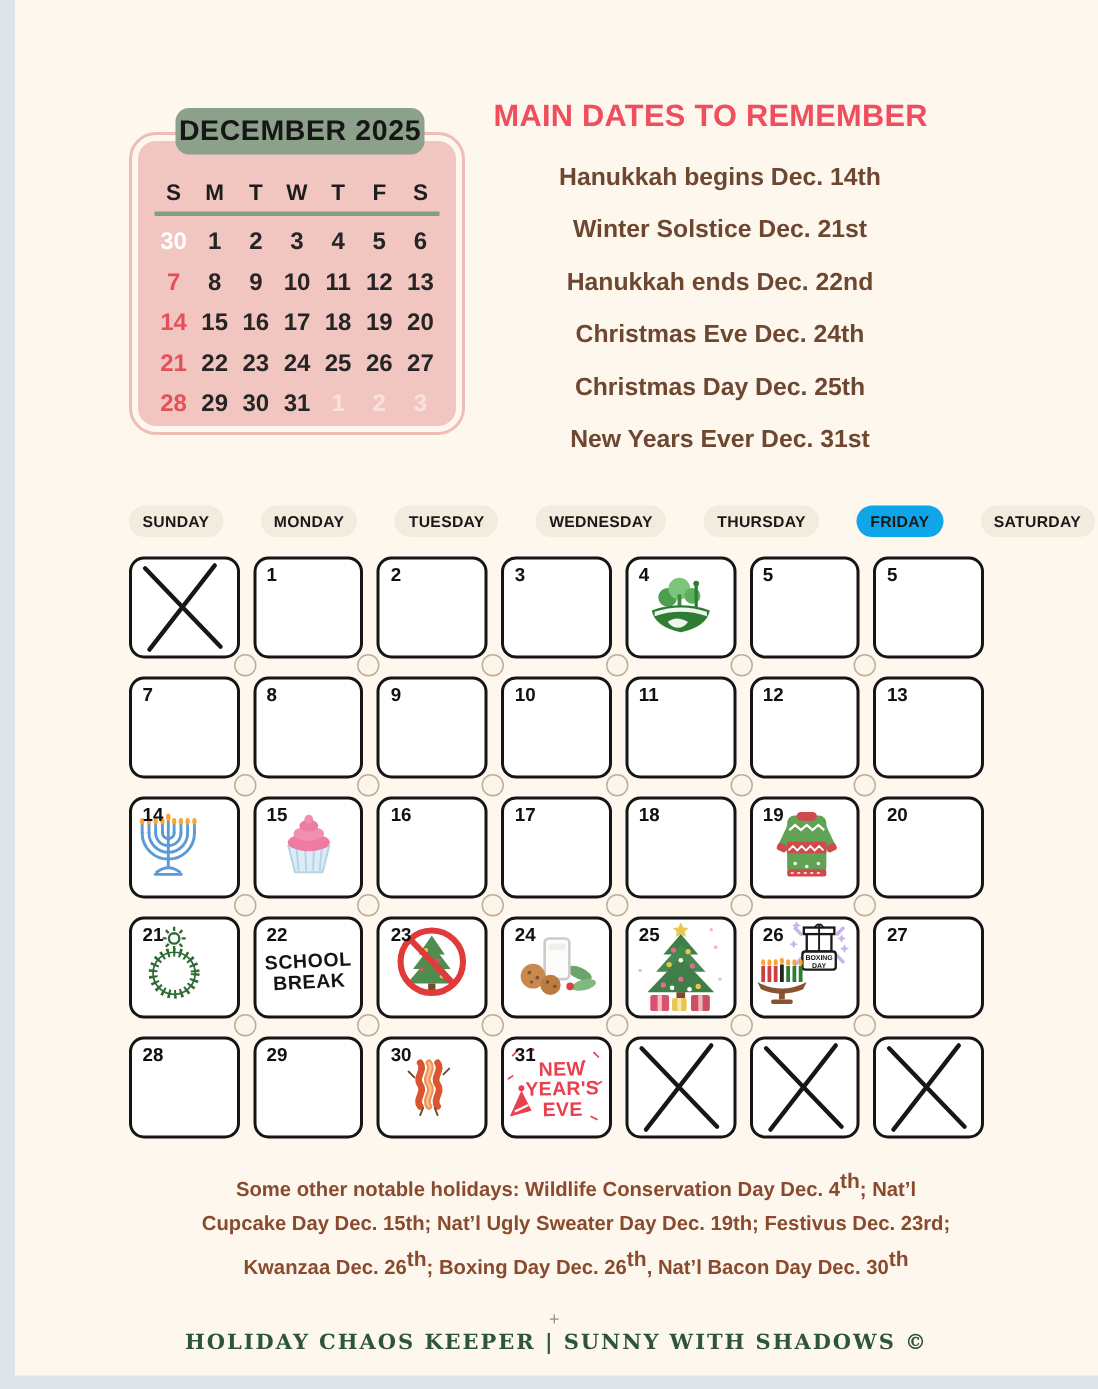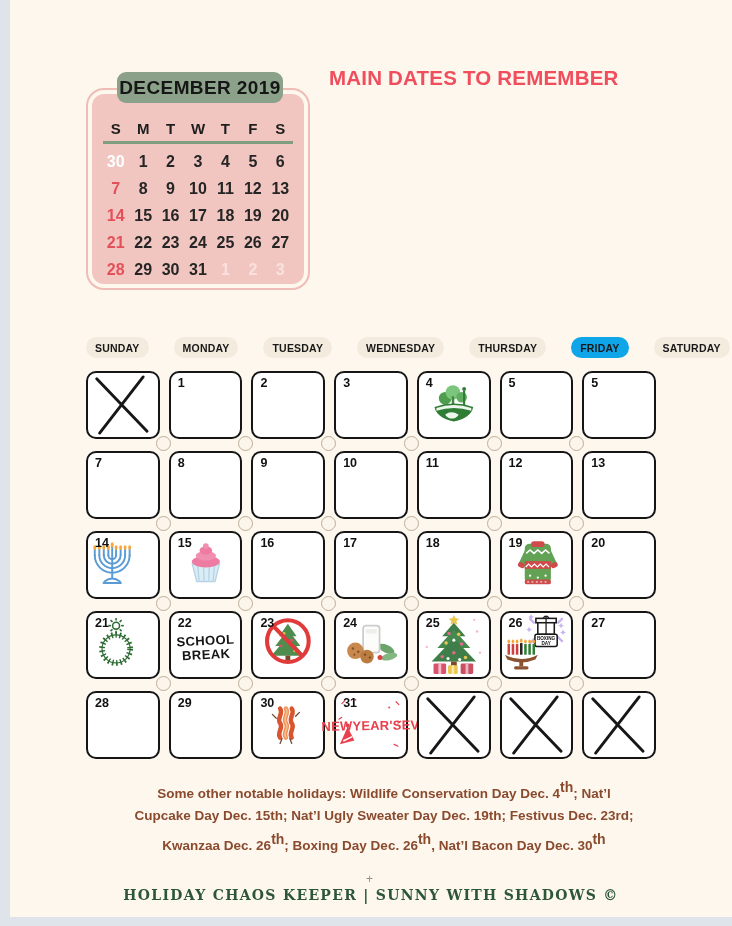--- a/index.html
+++ b/index.html
@@ -41,40 +41,40 @@
     grid-template-columns:repeat(7,1fr);grid-template-rows:repeat(5,68px);column-gap:9px;row-gap:12px;}
   .cell{position:relative;background:#ffffff;border:2.5px solid #151515;border-radius:10px;box-sizing:border-box;}
   .cell .num{position:absolute;top:3px;left:7px;font-size:12.5px;font-weight:700;color:#111;z-index:2;}
   .icon-svg{position:absolute;left:0;top:0;width:100%;height:100%;}
   .dot{position:absolute;right:-13px;bottom:-14px;width:15px;height:15px;border-radius:50%;
     background:#fbf5eb;border:1.5px solid #bfae97;z-index:3;box-sizing:border-box;}
   .school-text{position:absolute;inset:6px 0 0 0;display:flex;flex-direction:column;align-items:center;
     justify-content:center;font-weight:700;color:#151515;font-size:13px;line-height:1.08;
     transform:rotate(-3deg);letter-spacing:.4px;}
   .nye-wrap{position:absolute;inset:0;}
-  .nye-text{position:absolute;left:10px;right:2px;top:4px;bottom:2px;display:flex;flex-direction:row;
+  .nye-text{position:absolute;left:10px;right:2px;top:4px;bottom:2px;display:flex;flex-direction:column;
     align-items:center;justify-content:center;font-weight:700;color:#e8404d;font-size:13px;
     line-height:1.05;transform:rotate(-1deg);letter-spacing:.2px;}
 
   
   .notes{position:absolute;left:98px;top:776px;width:552px;text-align:center;color:#8a4a2e;
     font-weight:700;font-size:13.5px;line-height:22.5px;}
   .notes sup{font-size:14px;}
   .footer{position:absolute;left:0;top:887px;width:722px;text-align:center;
     font-family:"DejaVu Serif","Liberation Serif",serif;font-weight:700;font-size:14px;
     letter-spacing:1.3px;color:#2d5638;}
   .crop{position:absolute;left:356px;top:872px;color:#909090;font-size:12px;}
 </style>
 </head>
 <body>
 
 <div class="page">
 
   <div class="mini-cal">
-    <div class="mini-head">DECEMBER 2019</div>
+    <div class="mini-head">DECEMBER 2025</div>
     <div class="mini-card">
       <div class="mini-inner">
         <div class="mini-letters" id="miniLetters">
             <span>S</span>
             <span>M</span>
             <span>T</span>
             <span>W</span>
             <span>T</span>
             <span>F</span>
             <span>S</span>
@@ -116,20 +116,28 @@
             <span class="next">1</span>
             <span class="next">2</span>
             <span class="next">3</span>
           </div>
       </div>
     </div>
   </div>
 
   <div class="dates">
     <div class="dates-title">MAIN DATES TO REMEMBER</div>
+    <div class="dates-list" id="datesList">
+        <div class="dates-item">Hanukkah begins Dec. 14th</div>
+        <div class="dates-item">Winter Solstice Dec. 21st</div>
+        <div class="dates-item">Hanukkah ends Dec. 22nd</div>
+        <div class="dates-item">Christmas Eve Dec. 24th</div>
+        <div class="dates-item">Christmas Day Dec. 25th</div>
+        <div class="dates-item">New Years Ever Dec. 31st</div>
+      </div>
   </div>
 
   <div class="dow-row" id="dowRow">
       <div class="dow-pill">SUNDAY</div>
       <div class="dow-pill">MONDAY</div>
       <div class="dow-pill">TUESDAY</div>
       <div class="dow-pill">WEDNESDAY</div>
       <div class="dow-pill">THURSDAY</div>
       <div class="dow-pill friday">FRIDAY</div>
       <div class="dow-pill">SATURDAY</div>

